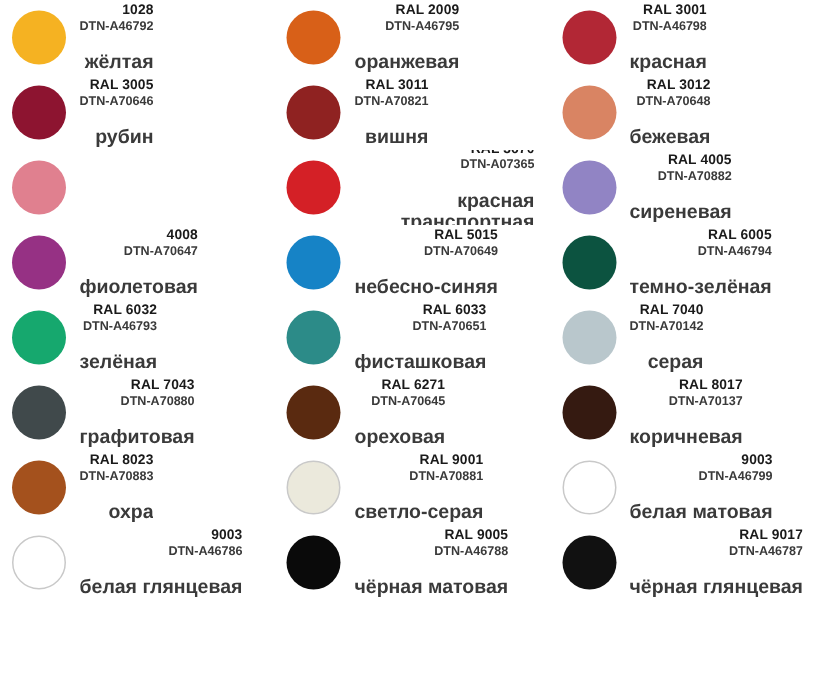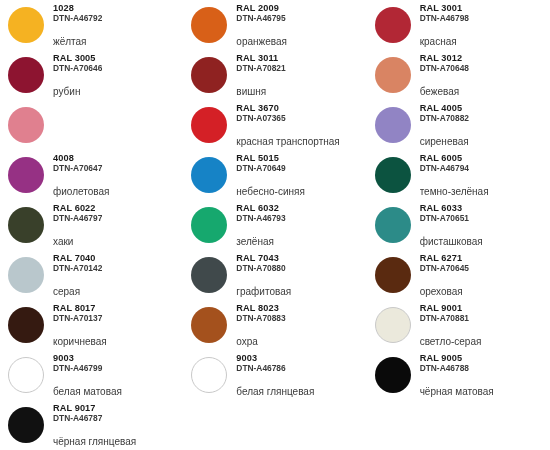--- a/index.html
+++ b/index.html
@@ -15,20 +15,21 @@
   }
 
   #swatch-grid {
     display: grid;
     grid-template-columns: repeat(3, 1fr);
     grid-template-rows: repeat(9, 50px);
     width: 550px;
     height: 450px;
     box-sizing: border-box;
     padding: 0;
+    text-align: right;
   }
 
   .swatch-cell {
     display: flex;
     flex-direction: row;
     align-items: center;
     padding-left: 8px;
     box-sizing: border-box;
     overflow: hidden;
   }
@@ -65,22 +66,22 @@
 
   .swatch-sku {
     font-size: 8.4px;
     font-weight: bold;
     color: #3a3a3a;
     white-space: nowrap;
     margin-top: 1px;
   }
 
   .swatch-name {
-    font-size: 10px;
-    font-weight: normal;
+    font-size: 13px;
+    font-weight: bold;
     color: #3a3a3a;
     margin-top: 12px;
     max-width: 120px;
     word-break: break-word;
   }
 </style>
 </head>
 <body>
 
 <div id="swatch-grid">
@@ -169,28 +170,20 @@
     </div>
     <div class="swatch-cell">
       <div class="swatch-dot" style="background: rgb(12, 83, 64);"></div>
       <div class="swatch-text">
         <div class="swatch-code">RAL 6005</div>
         <div class="swatch-sku">DTN-A46794</div>
         <div class="swatch-name">темно-зелёная</div>
       </div>
     </div>
     <div class="swatch-cell">
-      <div class="swatch-dot" style="background: rgb(57, 64, 42);"></div>
-      <div class="swatch-text">
-        <div class="swatch-code">RAL 6022</div>
-        <div class="swatch-sku">DTN-A46797</div>
-        <div class="swatch-name">хаки</div>
-      </div>
-    </div>
-    <div class="swatch-cell">
       <div class="swatch-dot" style="background: rgb(22, 168, 110);"></div>
       <div class="swatch-text">
         <div class="swatch-code">RAL 6032</div>
         <div class="swatch-sku">DTN-A46793</div>
         <div class="swatch-name">зелёная</div>
       </div>
     </div>
     <div class="swatch-cell">
       <div class="swatch-dot" style="background: rgb(44, 139, 136);"></div>
       <div class="swatch-text">

